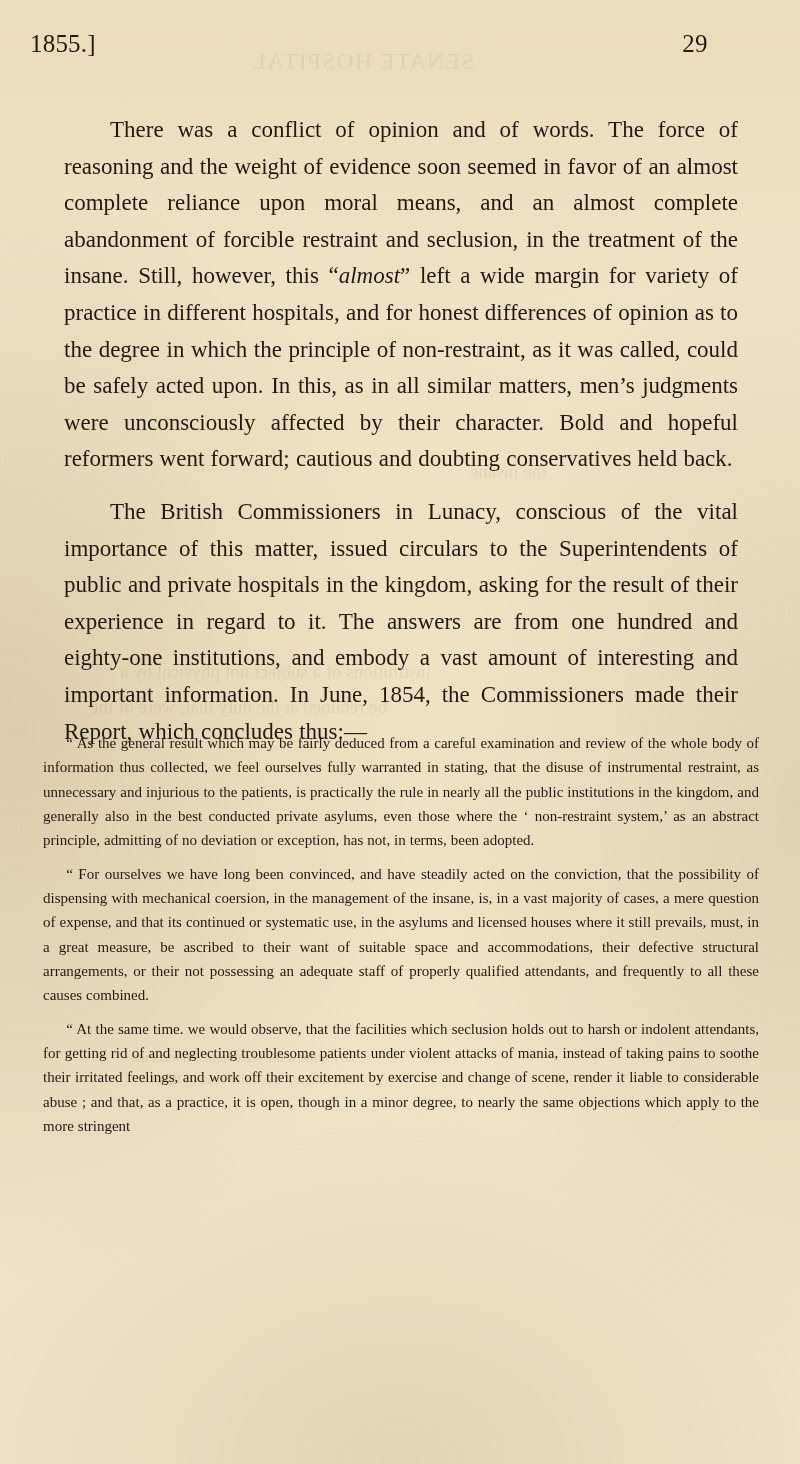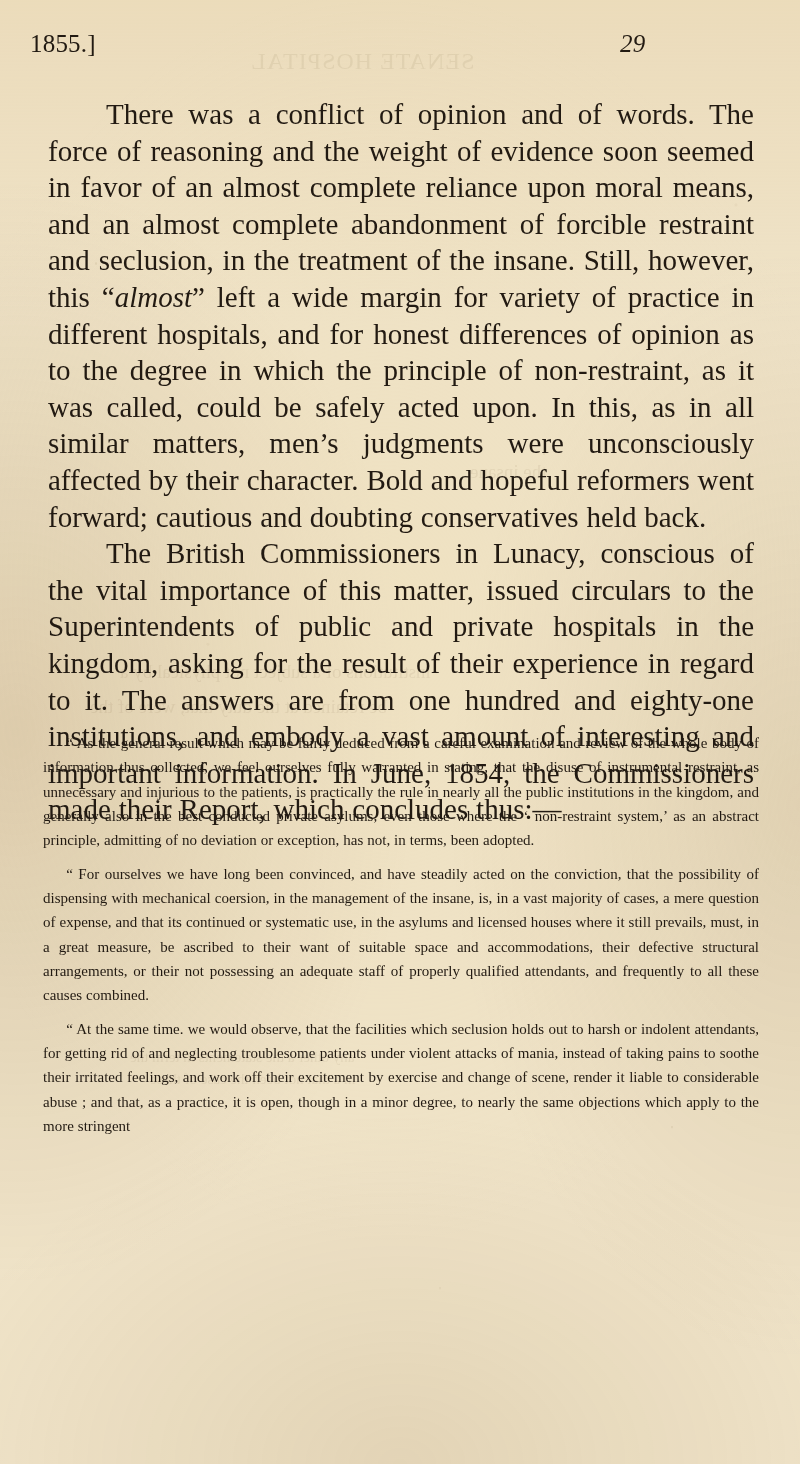--- a/index.html
+++ b/index.html
@@ -77,34 +77,33 @@
   .rh-title {
     flex: 1;
     text-align: center;
     font-size: 25.5px;
     letter-spacing: 0.8px;
     white-space: nowrap;
     transform: translateX(-6px);
   }
   .rh-page {
     width: 150px;
-    text-align: left;
-    font-style: italic;
+    text-align: center;
   }
 
   
   .body-block {
     position: absolute;
     top: 96px;
     left: 48px;
     width: 706px;
   }
   p.body-par {
-    margin: 0;
-    font-size: 29px;
+    margin: 16px;
+    font-size: 23px;
     line-height: 36.6px;
     text-align: justify;
     text-indent: 2.0em;
     text-justify: inter-word;
     word-spacing: 0.02em;
     font-family: Liberation Serif, serif;
   }
   p.body-par + p.body-par {
     margin-top: 0;
   }

